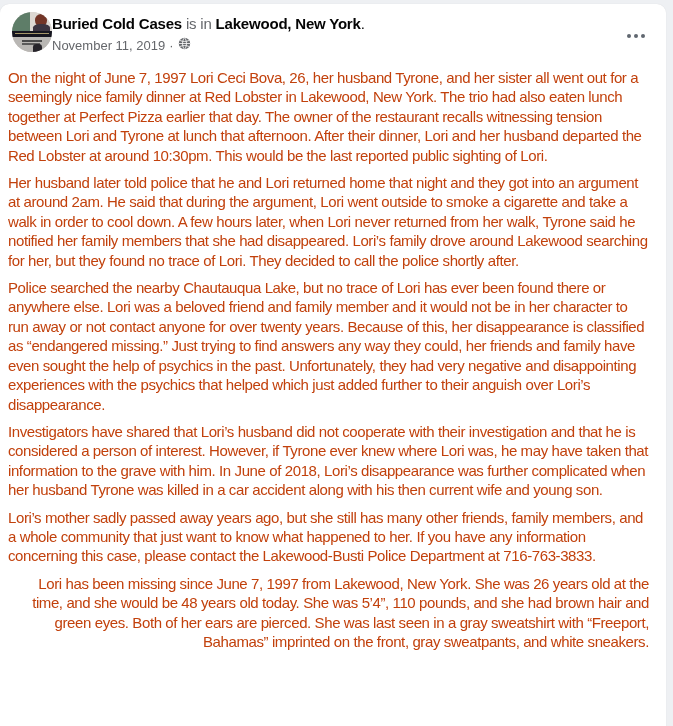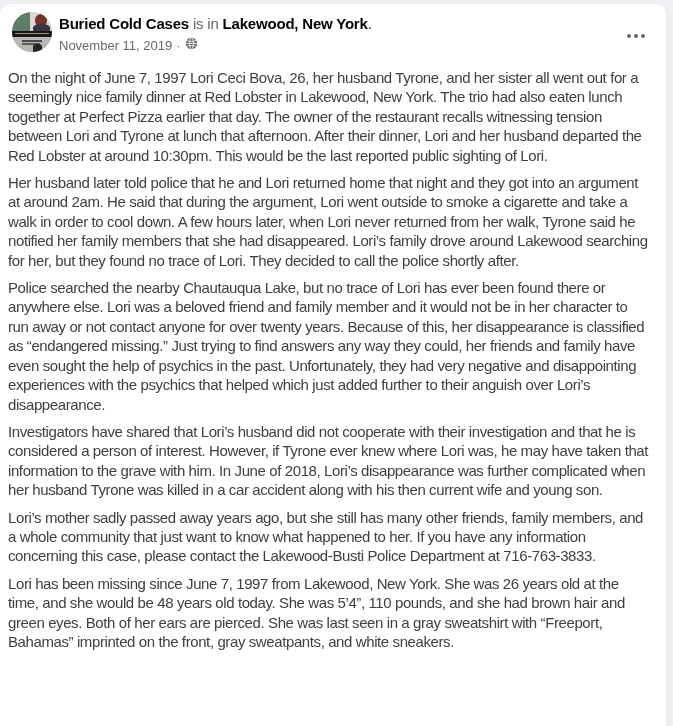--- a/index.html
+++ b/index.html
@@ -38,21 +38,21 @@
   .av-tr   { position:absolute; left:46%; top:0;    width:54%;  height:50%; background:#ddd8d2; }
   .av-head { position:absolute; left:57%; top:5%;   width:31%;  height:32%; border-radius:50%; background:#733527; }
   .av-torso{ position:absolute; left:52%; top:31%;  width:42%;  height:20%; border-radius:45% 45% 0 0; background:#3c3440; }
   .av-band { position:absolute; left:0;   top:48%;  width:100%; height:15%; background:#15151f; }
   .av-band-line { position:absolute; left:8%; top:53%; width:84%; height:3%; background:#c8b57a; opacity:.8; }
   .av-bottom { position:absolute; left:0; top:63%;  width:100%; height:37%; background:#b9b7b4; }
   .av-line1 { position:absolute; left:26%; top:70%; width:48%; height:4%; background:#4a4a4a; }
   .av-line2 { position:absolute; left:26%; top:78%; width:44%; height:4%; background:#5a5a5a; }
   .av-fig   { position:absolute; left:52%; top:80%; width:22%;  height:20%; border-radius:40% 40% 0 0; background:#26242a; }
 
-  .header-text { margin-left: 7px; padding-top: 2px; }
+  .header-text { padding-top: 2px; }
   .name-line { font-size: 15px; line-height: 20px; letter-spacing: -0.2px; color: #050505; }
   .author, .location { font-weight: bold; color: #050505; cursor: pointer; }
   .connector { color: #65676b; font-weight: normal; }
   .period { color: #050505; }
   .meta-line {
     display: flex; align-items: flex-end; gap: 4px;
     font-size: 13px; line-height: 18px; margin-top: 2px;
     color: #65676b;
   }
   .date { cursor: pointer; }
@@ -68,27 +68,27 @@
     background: transparent; border: none;
     border-radius: 6px;
     cursor: pointer;
   }
   .menu-dot { width: 4px; height: 4px; border-radius: 50%; background: #606770; }
 
   
   .post-body {
     margin-top: 13px;
     padding: 0 17px 0 8px;
-    color: #404040;
+    color: #c2410c;
     font-size: 15px;
     line-height: 19.4px;
     letter-spacing: -0.4px;
   }
   .post-body p { margin: 0 0 8px 0; }
-  .post-body p:last-child { margin-bottom: 0; }
+  .post-body p:last-child { margin-bottom: 0; text-align: right; }
 </style>
 </head>
 <body>
 
 <div class="card">
 
   <div class="header">
 
     <div class="avatar">
       <div class="av-tl"></div>

